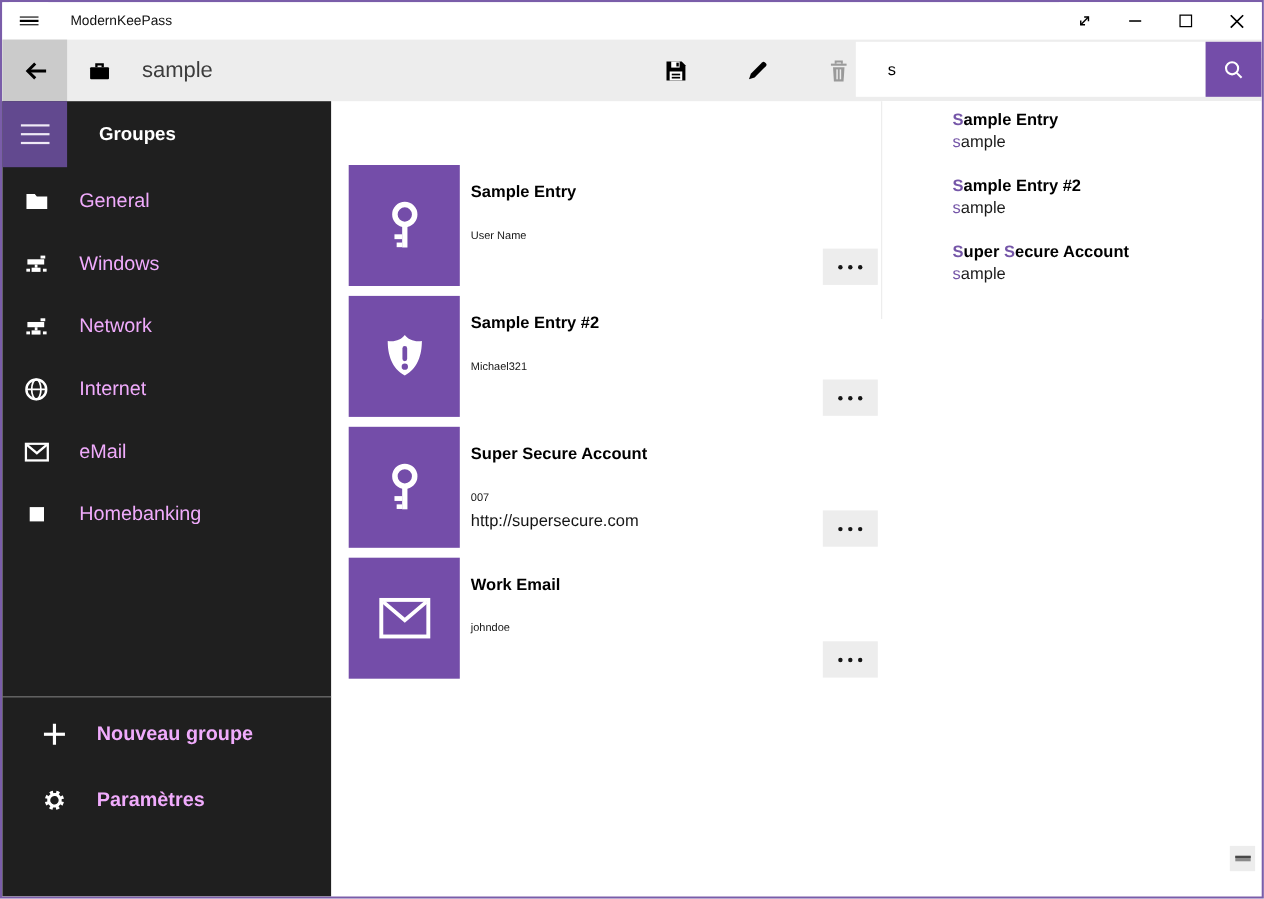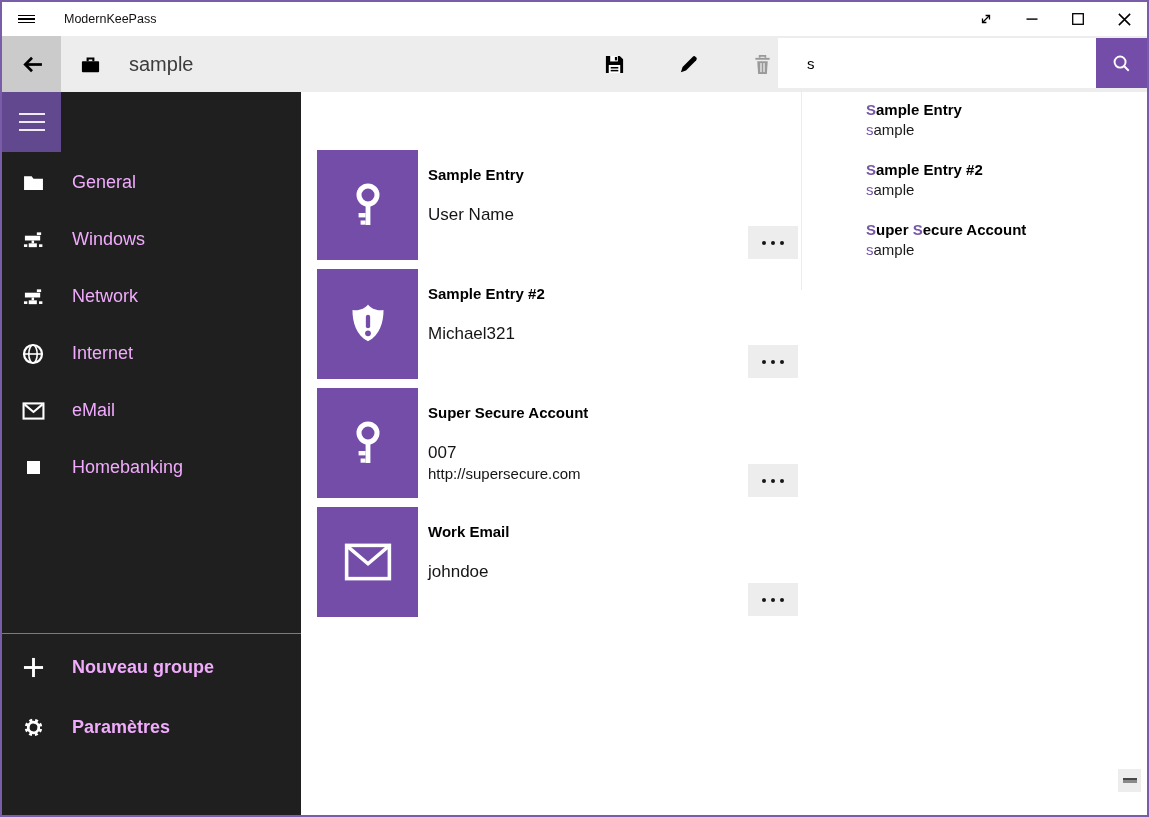--- a/index.html
+++ b/index.html
@@ -28,31 +28,31 @@
   
   .sidebar{position:absolute;left:0;top:90px;width:299px;bottom:0;background:#1f1f1f;}
   .nav-toggle{position:absolute;left:0;top:0;width:59px;height:60px;background:#62498f;border:none;display:flex;flex-direction:column;align-items:center;justify-content:center;padding:0;}
   .nav-toggle .bar{width:26px;height:2.4px;background:#efeaf6;margin:2.9px 0;}
   .sidebar-heading{position:absolute;left:88px;top:0;height:60px;line-height:60px;color:#fff;font-size:17px;font-weight:bold;}
   .group-list{position:absolute;left:0;right:0;top:62px;}
   .nav-item{height:57px;display:flex;align-items:center;cursor:default;}
   .nav-item .nicon{width:24px;margin-left:19px;display:flex;align-items:center;justify-content:center;}
   .nav-item .nlabel{margin-left:27px;color:#f0abfc;font-size:18px;}
   .sidebar-sep{position:absolute;left:0;right:0;top:541px;height:1px;background:#7c7c7c;}
-  .cmd-list{position:absolute;left:0;right:0;top:546px;}
+  .cmd-list{position:absolute;left:0;right:0;top:546px;padding-left:16px;}
   .cmd-list .nav-item{height:59.5px;}
   .cmd-list .nlabel{font-weight:bold;}
   .sq{width:13px;height:13px;background:#fff;}
   
   .entry-list{position:absolute;left:315px;top:148px;width:481px;}
   .entry-row{position:relative;height:110px;margin-bottom:9px;}
   .tile{position:absolute;left:0;top:0;width:101px;height:110px;background:#744da9;display:flex;align-items:center;justify-content:center;}
   .entry-text{position:absolute;left:111px;top:0;right:56px;}
   .entry-title{font-size:15px;font-weight:bold;color:#000;margin-top:15px;line-height:20px;}
-  .entry-user{font-size:17px;color:#151515;margin-top:19px;line-height:21px;}
+  .entry-user{font-size:10px;color:#151515;margin-top:19px;line-height:21px;}
   .entry-url{font-size:15px;color:#151515;line-height:21px;}
   .more-button{position:absolute;right:0;bottom:1px;width:50px;height:33px;background:#ededed;border:none;display:flex;align-items:center;justify-content:center;padding:0;}
   .more-button .dot{width:4px;height:4px;border-radius:50%;background:#161616;margin:0 2.5px;}
   
   .suggestions{position:absolute;left:799px;top:90px;width:346px;height:198px;background:#fff;border-left:1px solid #ececec;box-sizing:border-box;padding:8px 0 0 64px;}
   .sug-item{margin-bottom:20px;cursor:default;}
   .sug-title{font-size:15px;font-weight:bold;color:#000;line-height:20px;}
   .sug-sub{font-size:15px;color:#1a1a1a;line-height:20px;}
   .hl{color:#7556a8;}
   
@@ -149,20 +149,21 @@
       </button>
     </div>
   </div>
 
   <div class="sidebar">
     <button class="nav-toggle">
       <span class="bar"></span>
       <span class="bar"></span>
       <span class="bar"></span>
     </button>
+    <div class="sidebar-heading">Groupes</div>
 
     <div class="group-list">
       <div class="nav-item">
         <span class="nicon">
           <svg width="21" height="17" viewBox="0 0 22 18">
               <path d="M1 2.5 H9 L11 5 H21 V17 H1 Z" fill="#fff"></path>
             </svg>
         </span>
         <span class="nlabel">General</span>
       </div>

